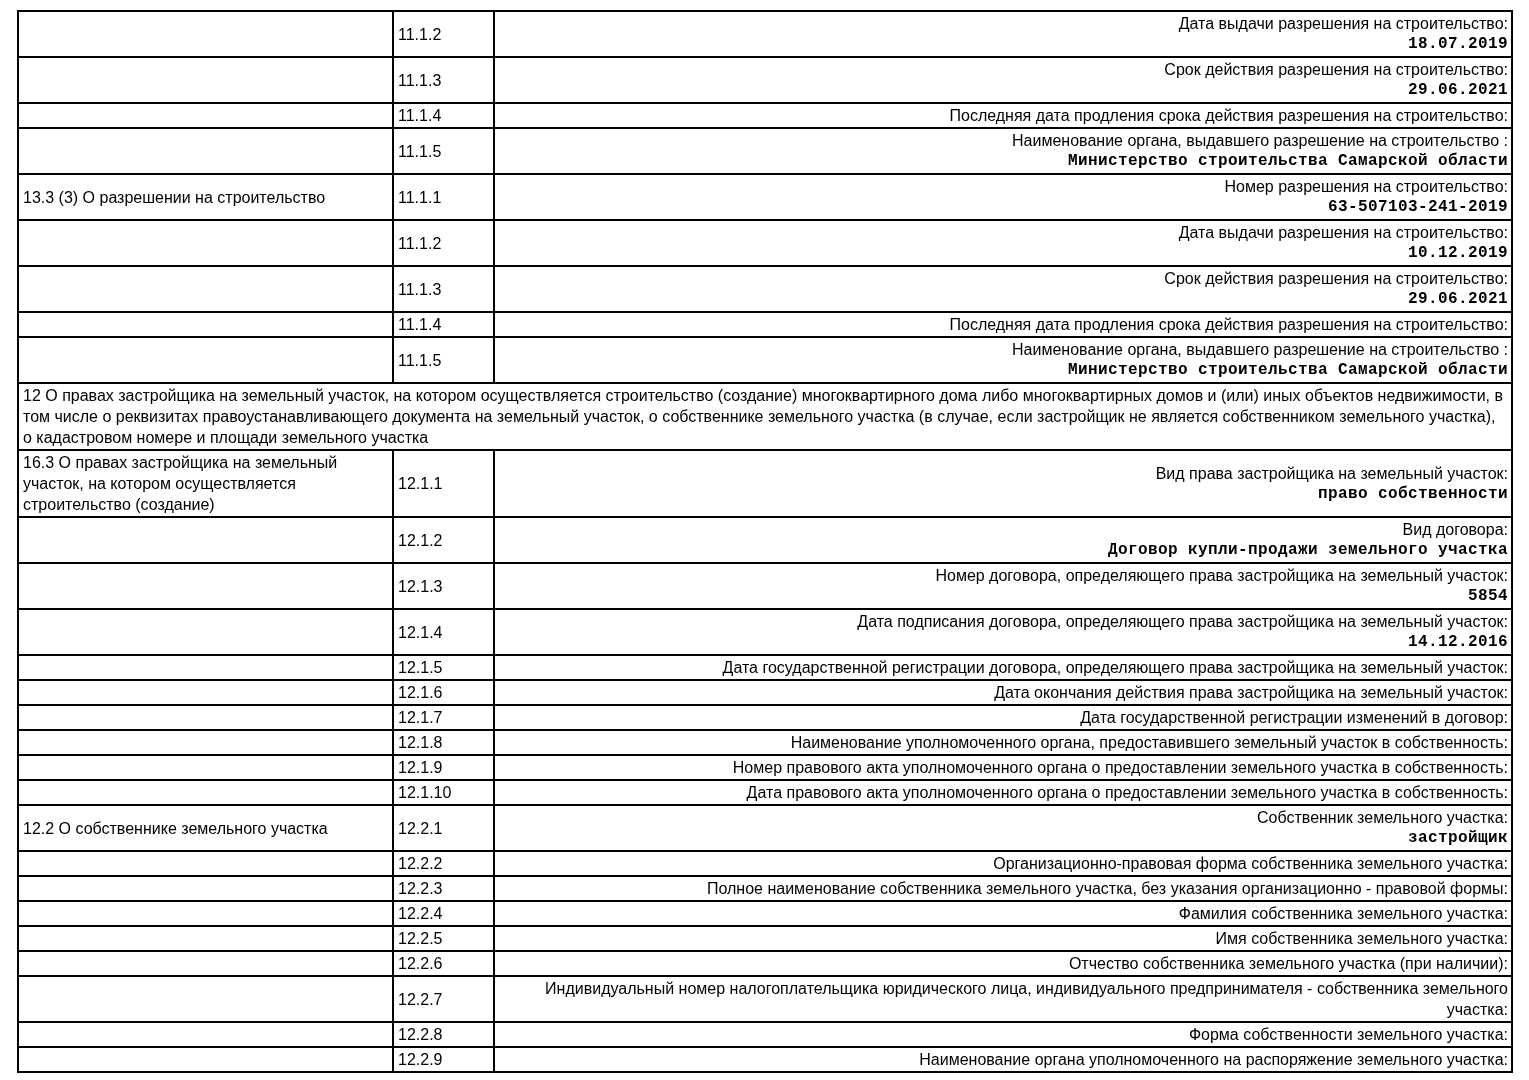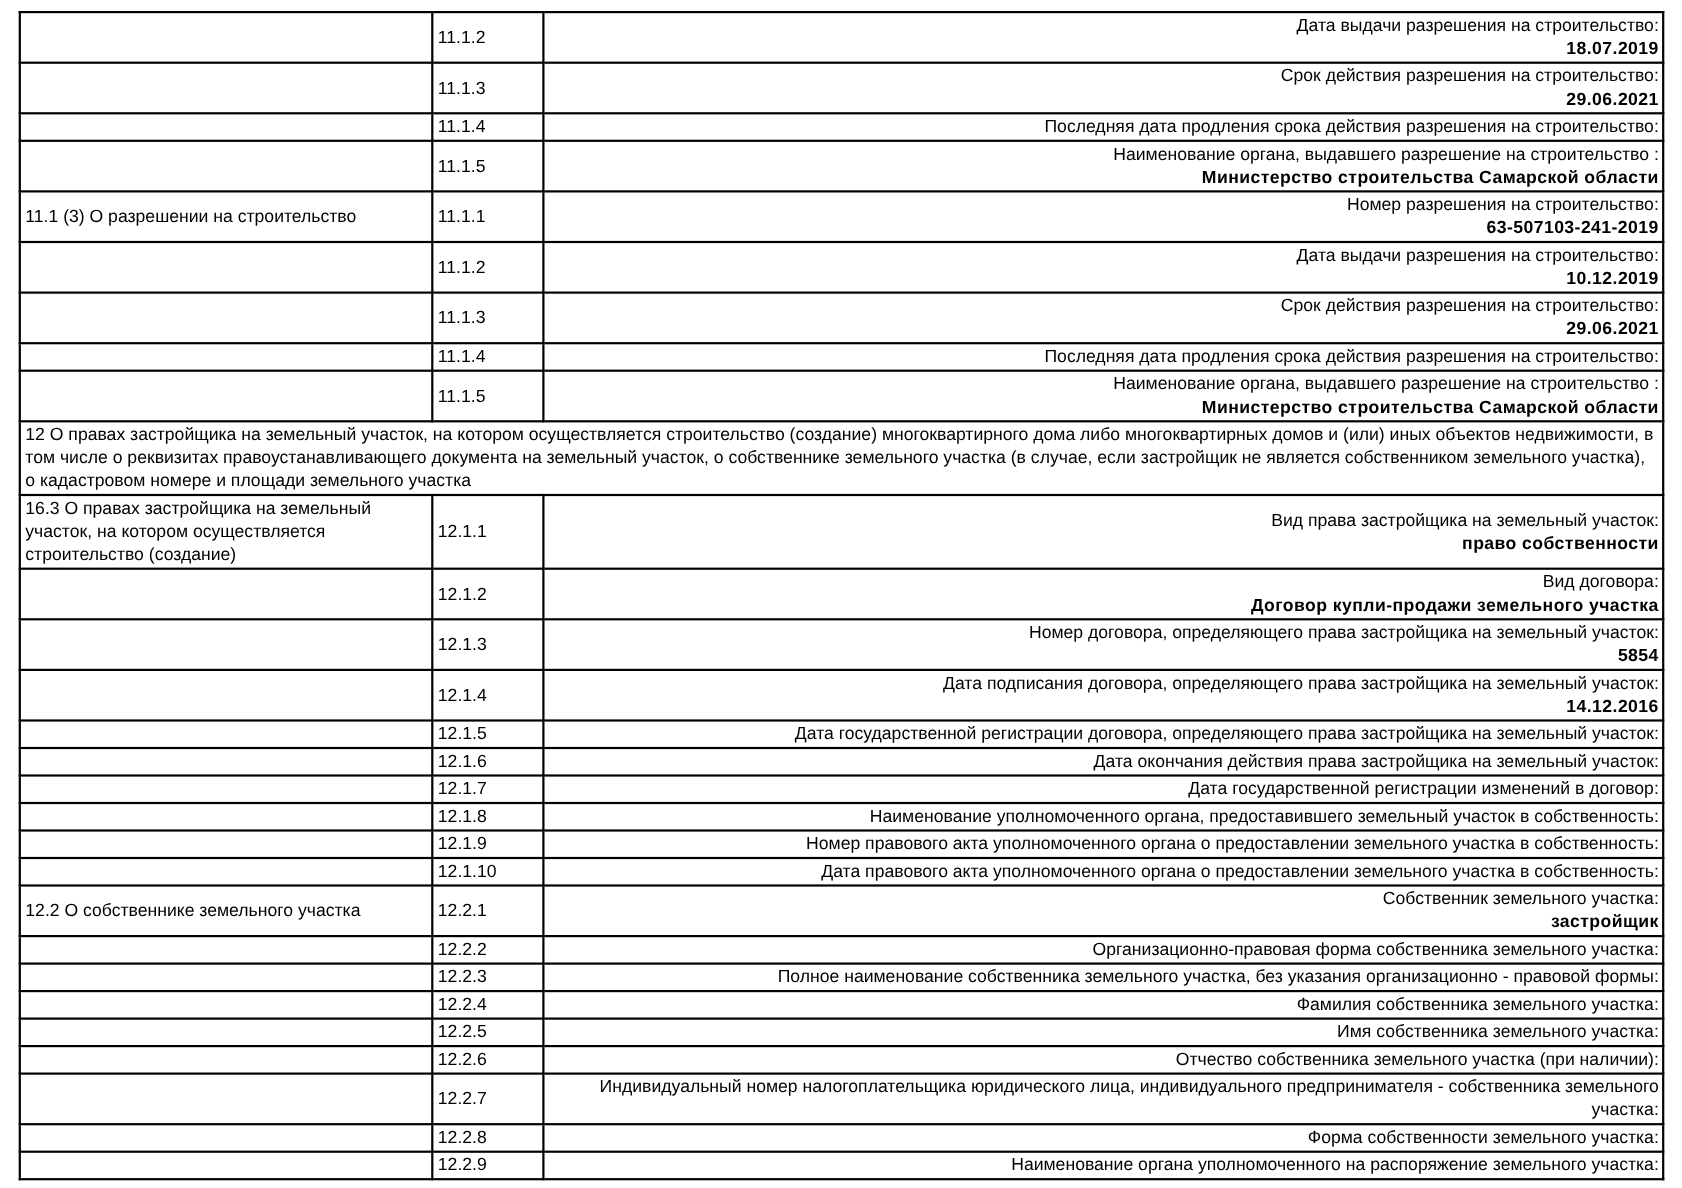--- a/index.html
+++ b/index.html
@@ -31,20 +31,21 @@
     padding: 1px 3px 1px 4px;
     word-wrap: break-word;
   }
   td.col-section { vertical-align: middle; }
   td.col-num { vertical-align: middle; }
   td.col-content { vertical-align: middle; padding-left: 5px; text-align: right; }
   td.section-header { padding: 1px 4px; margin-top: 28px; }
   .field-value {
     font-weight: bold;
     letter-spacing: 0.4px;
+    font-family: Liberation Mono, monospace;
   }
 </style>
 </head>
 <body>
 
 <div class="page">
   <table class="decl-table">
     <colgroup>
       <col class="c1">
         <col class="c2">
@@ -76,21 +77,21 @@
         </tr>
         <tr>
           <td class="col-section"></td>
           <td class="col-num">11.1.5</td>
           <td class="col-content">
             <div class="field-label">Наименование органа, выдавшего разрешение на строительство :</div>
             <div class="field-value">Министерство строительства Самарской области</div>
           </td>
         </tr>
         <tr>
-          <td class="col-section">11.1 (3) О разрешении на строительство</td>
+          <td class="col-section">13.3 (3) О разрешении на строительство</td>
           <td class="col-num">11.1.1</td>
           <td class="col-content">
             <div class="field-label">Номер разрешения на строительство:</div>
             <div class="field-value">63-507103-241-2019</div>
           </td>
         </tr>
         <tr>
           <td class="col-section"></td>
           <td class="col-num">11.1.2</td>
           <td class="col-content">

